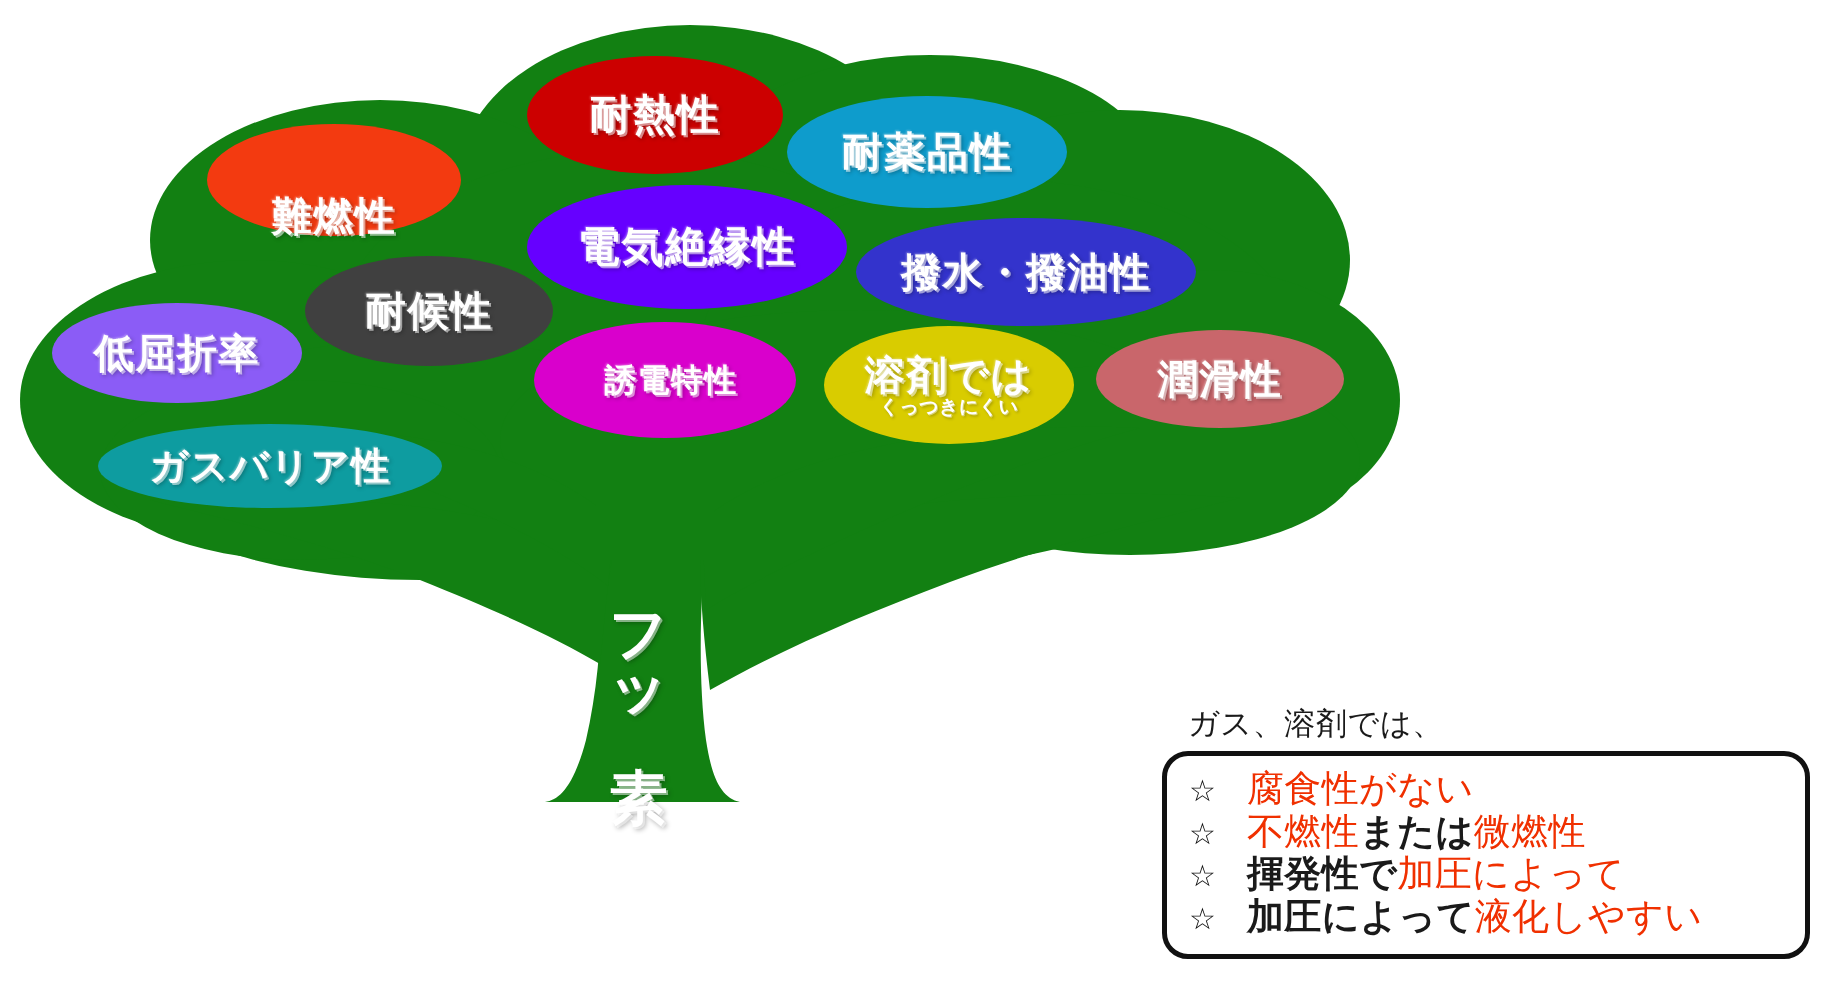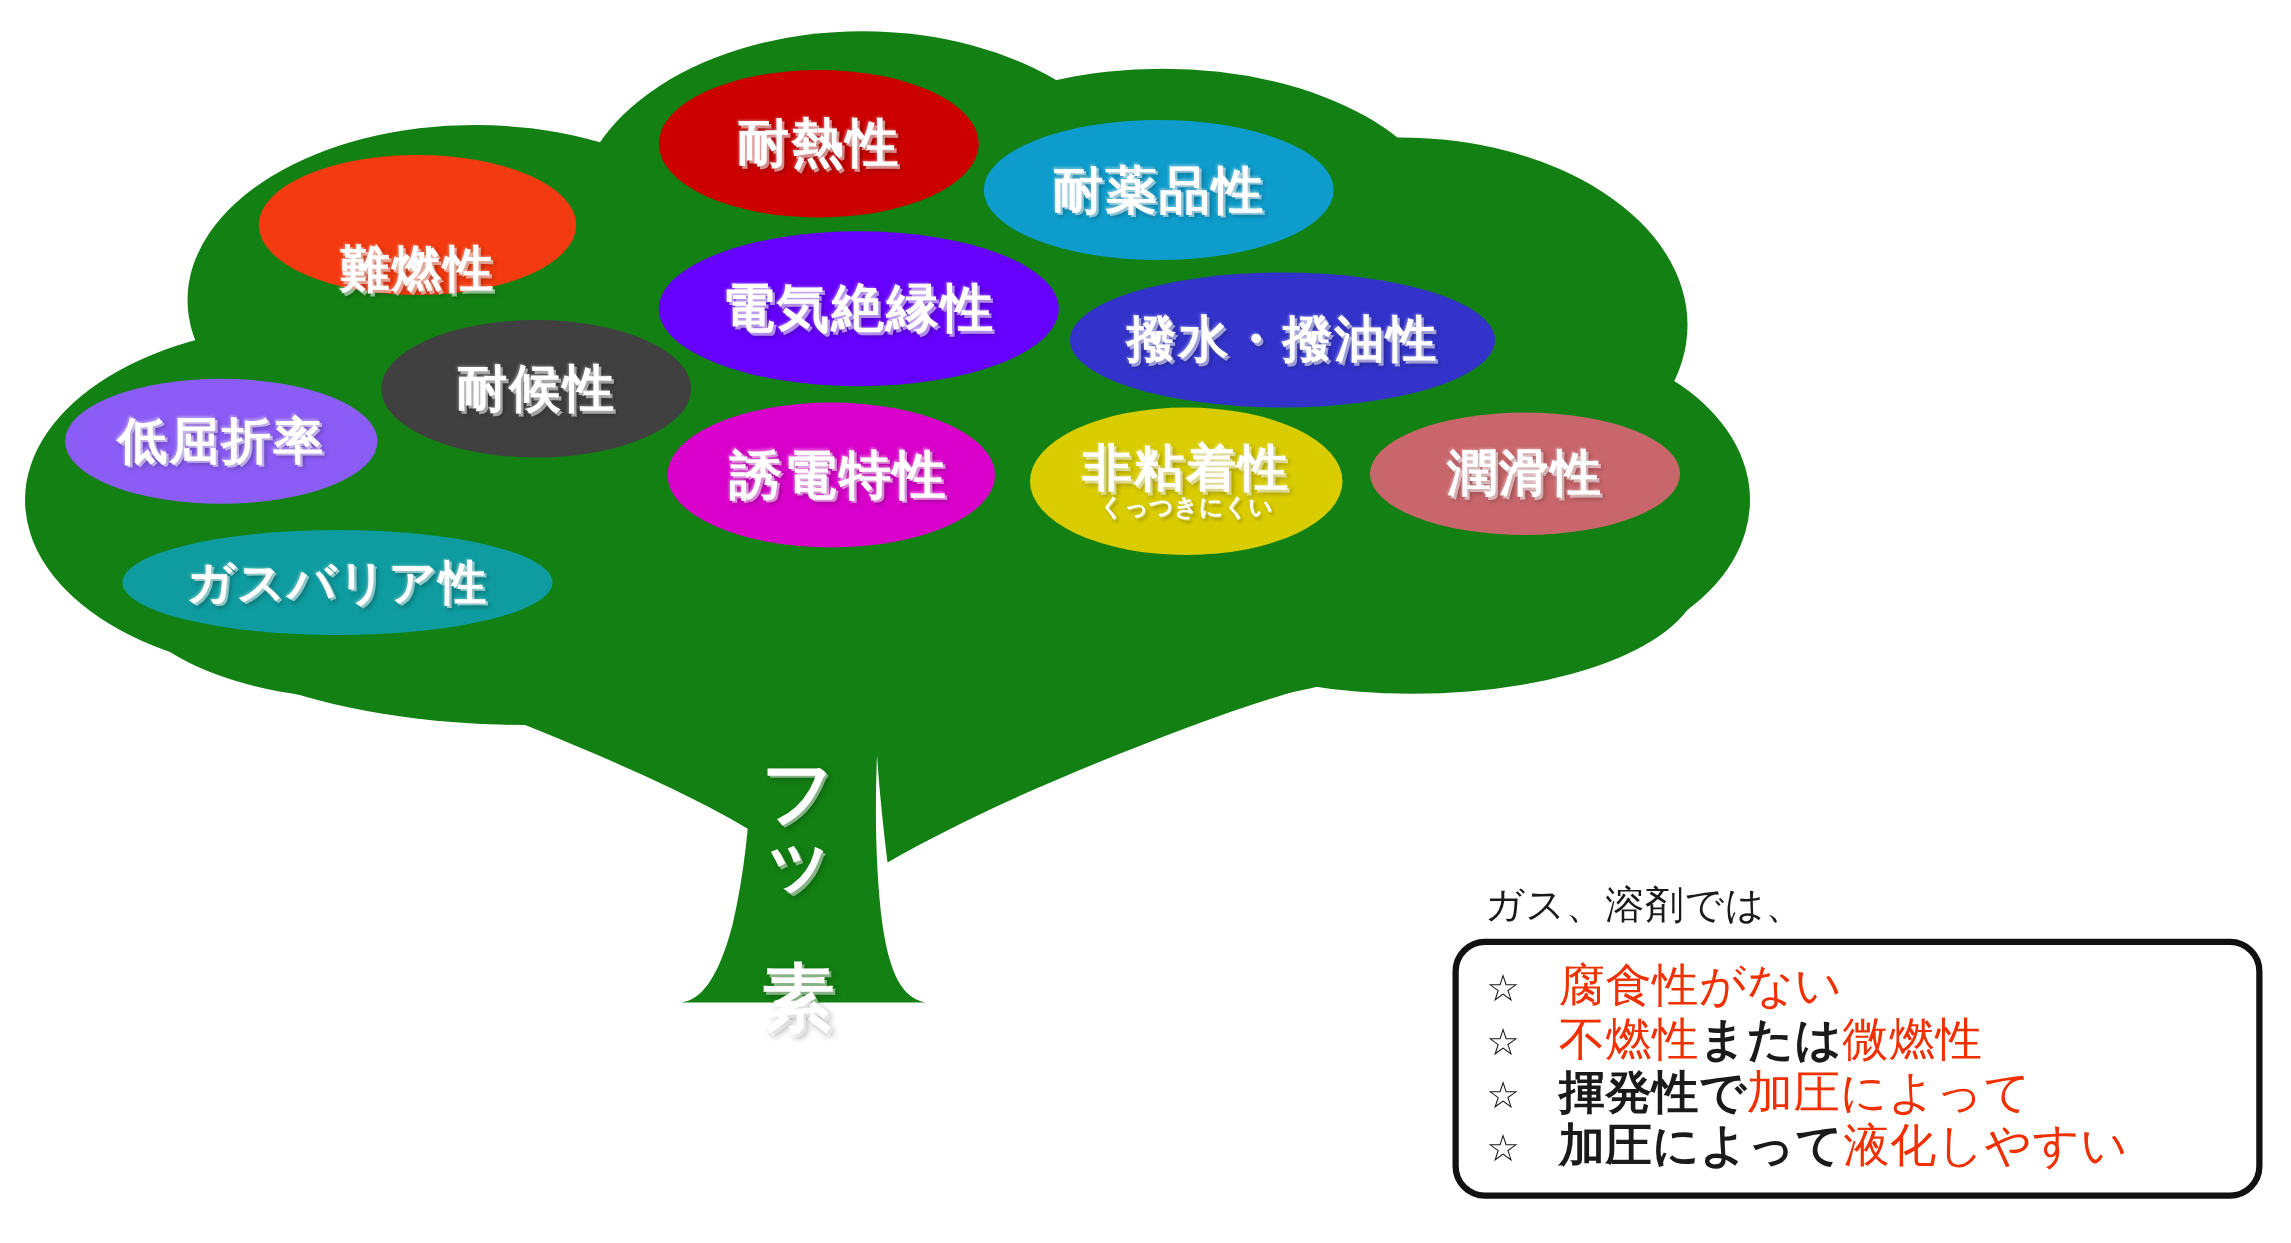--- a/index.html
+++ b/index.html
@@ -205,24 +205,24 @@
       <div class="oval" style="left: 856px; top: 218px; width: 340px; height: 108px; background: rgb(51, 51, 204);">
         <div class="lbl" style="font-size: 40px;">撥水・撥油性</div>
       </div>
       <div class="oval" style="left: 305px; top: 256px; width: 248px; height: 110px; background: #404040; text-align: center;">
         <div class="lbl" style="font-size: 41px;">耐候性</div>
       </div>
       <div class="oval" style="left: 52px; top: 303px; width: 250px; height: 100px; background: #8b5cf6;">
         <div class="lbl" style="font-size: 40px;">低屈折率</div>
       </div>
       <div class="oval" style="left: 534px; top: 322px; width: 262px; height: 116px; background: rgb(217, 0, 204);">
-        <div class="lbl" style="font-size: 42px; margin-left: 12px;">誘電特性</div>
+        <div class="lbl" style="font-size: 32px; margin-left: 12px;">誘電特性</div>
       </div>
       <div class="oval" style="left: 824px; top: 326px; width: 250px; height: 118px; background: rgb(217, 204, 0);">
-        <div class="lbl" style="font-size: 40px;">非粘着性</div>
+        <div class="lbl" style="font-size: 40px;">溶剤では</div>
         <div class="sub" style="font-size: 19px;">くっつきにくい</div>
       </div>
       <div class="oval" style="left: 1096px; top: 330px; width: 248px; height: 98px; background: rgb(201, 102, 107);">
         <div class="lbl" style="font-size: 40px;">潤滑性</div>
       </div>
       <div class="oval" style="left: 98px; top: 424px; width: 344px; height: 84px; background: rgb(14, 156, 160); text-align: right;">
         <div class="lbl" style="font-size: 38px;">ガスバリア性</div>
       </div>
     </div>
 

